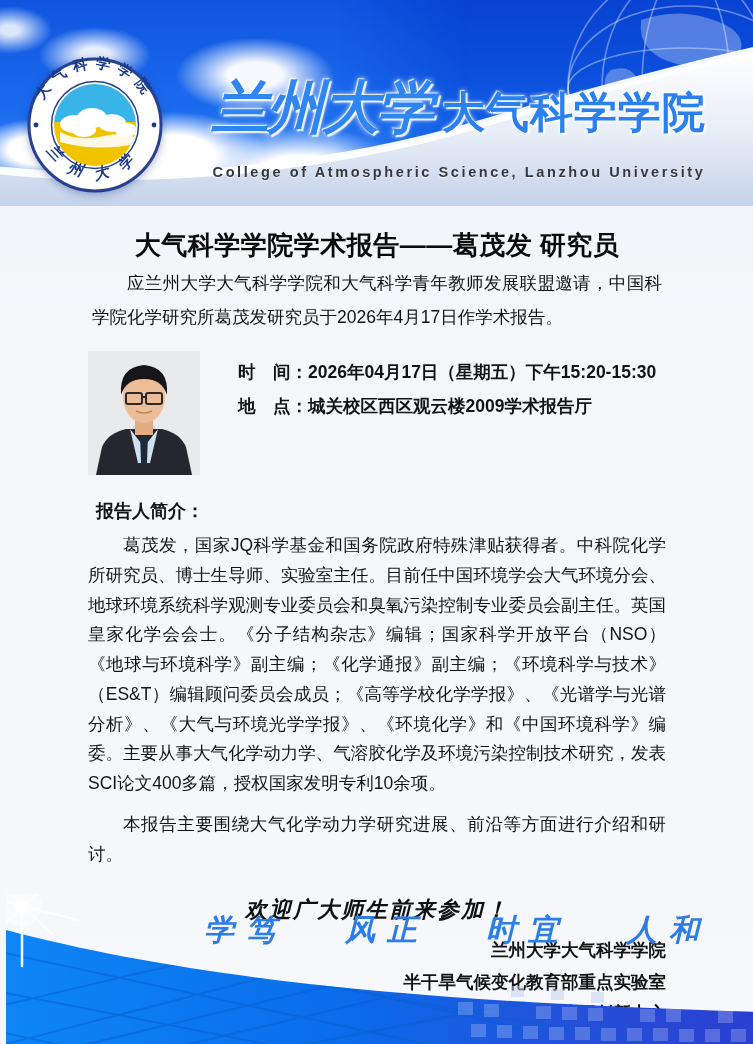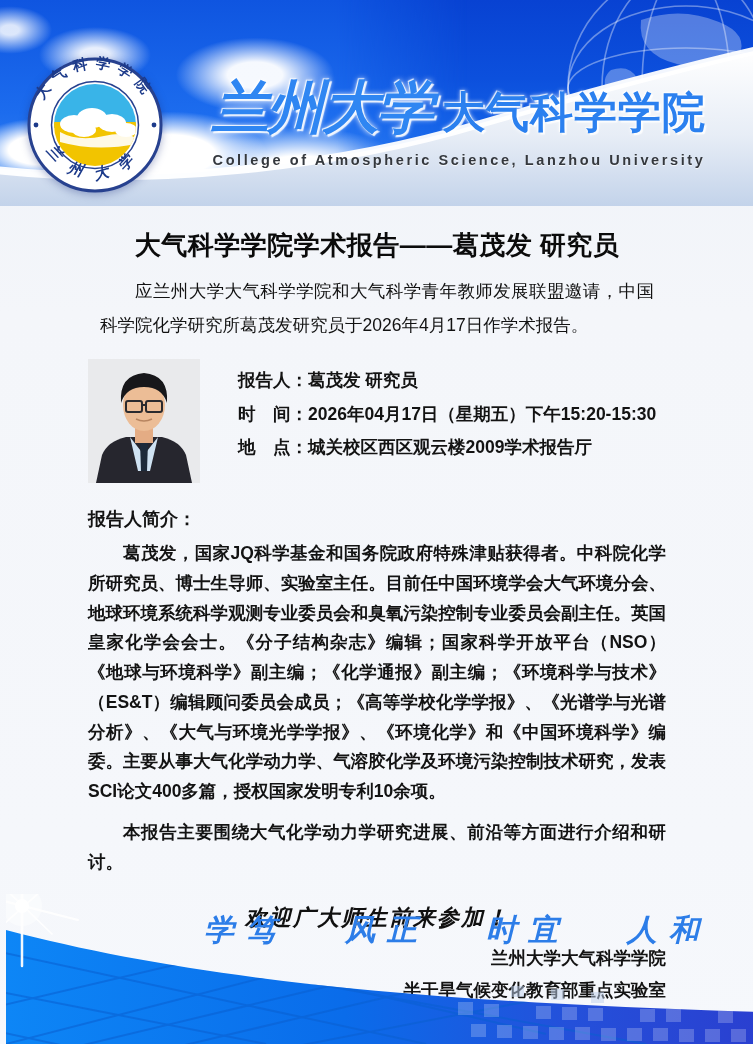--- a/index.html
+++ b/index.html
@@ -28,35 +28,35 @@
   .swoosh{position:absolute;left:0;top:0;}
   .logo{position:absolute;left:26px;top:56px;width:138px;height:138px;z-index:4;
     filter:drop-shadow(0 2px 4px rgba(20,40,120,.35));}
   .titles{position:absolute;left:204px;top:70px;width:510px;z-index:4;text-align:center;}
   .title-row{display:flex;align-items:baseline;justify-content:center;gap:10px;white-space:nowrap;}
   .uni-name{font-family:"Liberation Serif",serif;font-style:italic;font-weight:700;
     font-size:57px;color:#2f86f2;letter-spacing:-2px;
     text-shadow:0 0 6px #fff,2px 2px 1px rgba(255,255,255,.9),-1px -1px 1px rgba(255,255,255,.9);}
   .college-name{font-weight:900;font-size:43px;color:#2b80ef;letter-spacing:1px;
     text-shadow:0 0 5px #fff,2px 2px 1px rgba(255,255,255,.85),-1px -1px 1px rgba(255,255,255,.85);}
-  .english-name{margin-top:5px;font-size:14.5px;font-weight:700;color:#34383e;
+  .english-name{margin-top:17px;font-size:14.5px;font-weight:700;color:#34383e;
     letter-spacing:2.6px;text-shadow:0 1px 1px rgba(255,255,255,.85);white-space:nowrap;}
   
   .main{position:absolute;left:88px;top:206px;width:578px;z-index:2;}
   .page-title{margin:22px 0 0;text-align:center;font-size:26px;font-weight:900;
     color:#0b0b0b;letter-spacing:.5px;white-space:nowrap;}
-  .intro{margin:12px;font-size:17.5px;line-height:1.92;text-indent:2em;text-align:justify;color:#121212;}
+  .intro{margin:4px;font-size:17.5px;line-height:1.92;text-indent:2em;text-align:justify;color:#121212;}
   .info{display:flex;gap:38px;margin:17px 0 24px;align-items:flex-start;}
   .photo{width:112px;height:124px;flex:none;}
   .detail-rows{display:flex;flex-direction:column;gap:9.5px;padding-top:9px;font-size:17.5px;}
   .detail-row{white-space:nowrap;color:#131313;}
   .detail-row .lbl{font-weight:700;}
   .detail-row .val{font-weight:600;}
-  .profile-heading{font-size:18px;font-weight:700;margin:2px 0 8px;color:#131313;}
-  .profile p{margin:0;font-size:17.5px;line-height:1.7;text-align:justify;text-indent:2em;color:#131313;font-weight:bold;}
+  .profile-heading{font-size:18px;font-weight:700;margin:2px 8px 8px;color:#131313;}
+  .profile p{margin:0;font-size:17.5px;line-height:1.7;text-align:justify;text-indent:2em;color:#131313;}
   .profile p + p{margin-top:11px;}
   .welcome{margin:26px 0 10px;text-align:center;font-style:italic;font-weight:700;
     font-size:22px;letter-spacing:2px;color:#101010;}
   .signature{text-align:right;font-size:17.5px;line-height:1.78;font-weight:600;color:#131313;}
   
   .footer{position:absolute;left:6px;bottom:0;width:753px;height:150px;z-index:3;}
   .wave{position:absolute;left:0;bottom:0;}
   .motto{position:absolute;left:198px;right:48px;top:16px;display:flex;
     justify-content:space-between;z-index:5;}
   .motto-word{font-size:30px;font-weight:800;font-style:italic;color:#2c7de8;
@@ -155,23 +155,20 @@
         <g fill="none" stroke="#2a2a2e" stroke-width="2">
           <rect x="38" y="42" width="16" height="11" rx="2"></rect>
           <rect x="58" y="42" width="16" height="11" rx="2"></rect>
           <line x1="54" y1="46" x2="58" y2="46"></line>
         </g>
         <path d="M48,60 Q56,64 64,60" stroke="#b88560" stroke-width="1.5" fill="none"></path>
       </svg>
 
       <div class="detail-rows">
         <div class="detail-row">
-          <span class="lbl">报告人：</span><span class="val">葛茂发 研究员</span>
-        </div>
-        <div class="detail-row">
           <span class="lbl">时　间：</span><span class="val">2026年04月17日（星期五）下午15:20-15:30</span>
         </div>
         <div class="detail-row">
           <span class="lbl">地　点：</span><span class="val">城关校区西区观云楼2009学术报告厅</span>
         </div>
       </div>
     </div>
 
     <div class="profile">
       <div class="profile-heading">报告人简介：</div>

